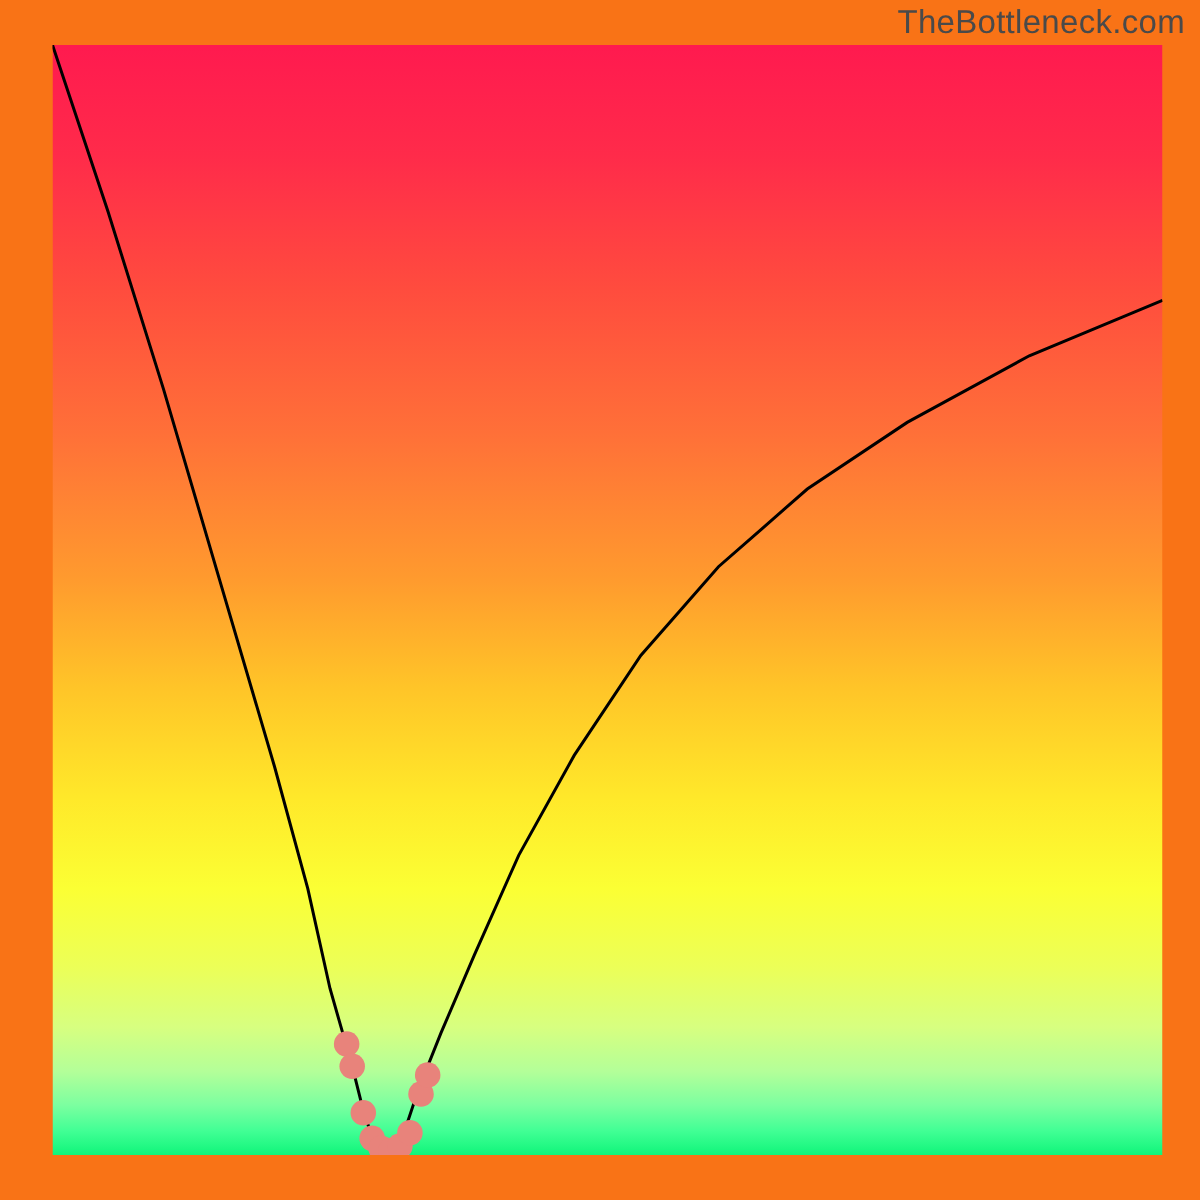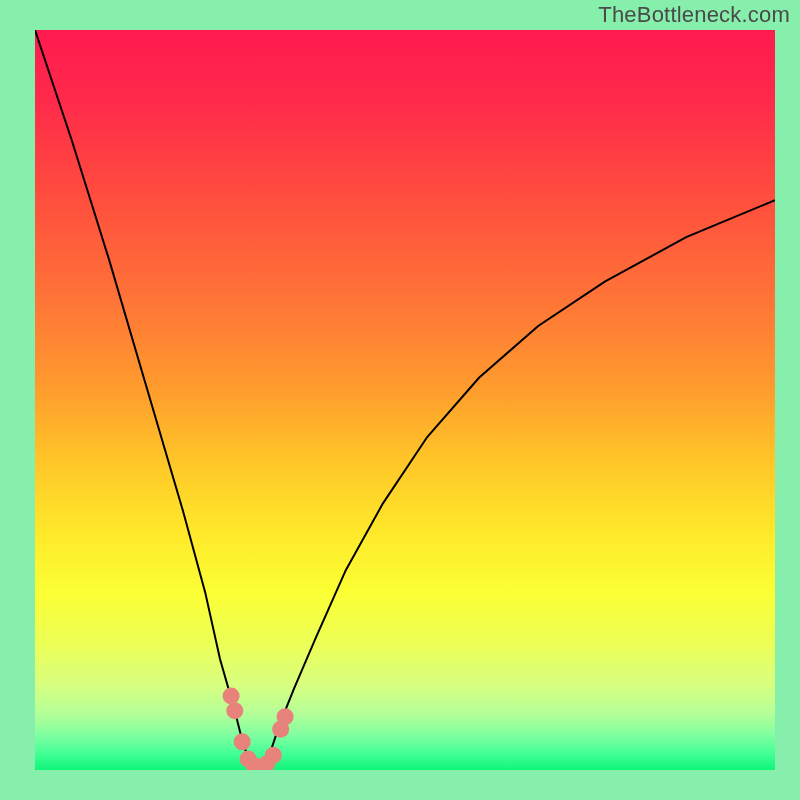--- a/index.html
+++ b/index.html
@@ -8,21 +8,21 @@
     width: 800px;
     height: 800px;
     background: #000;
     overflow: hidden;
   }
   .frame {
     position: absolute;
     left: 0; top: 0;
     width: 800px;
     height: 800px;
-    background: #86efac;
+    background: #f97316;
   }
   .watermark {
     position: absolute;
     top: 2px;
     right: 10px;
     font-family: Arial, Helvetica, sans-serif;
     font-size: 22px;
     color: #4a4a4a;
     font-weight: 500;
     letter-spacing: 0.2px;

